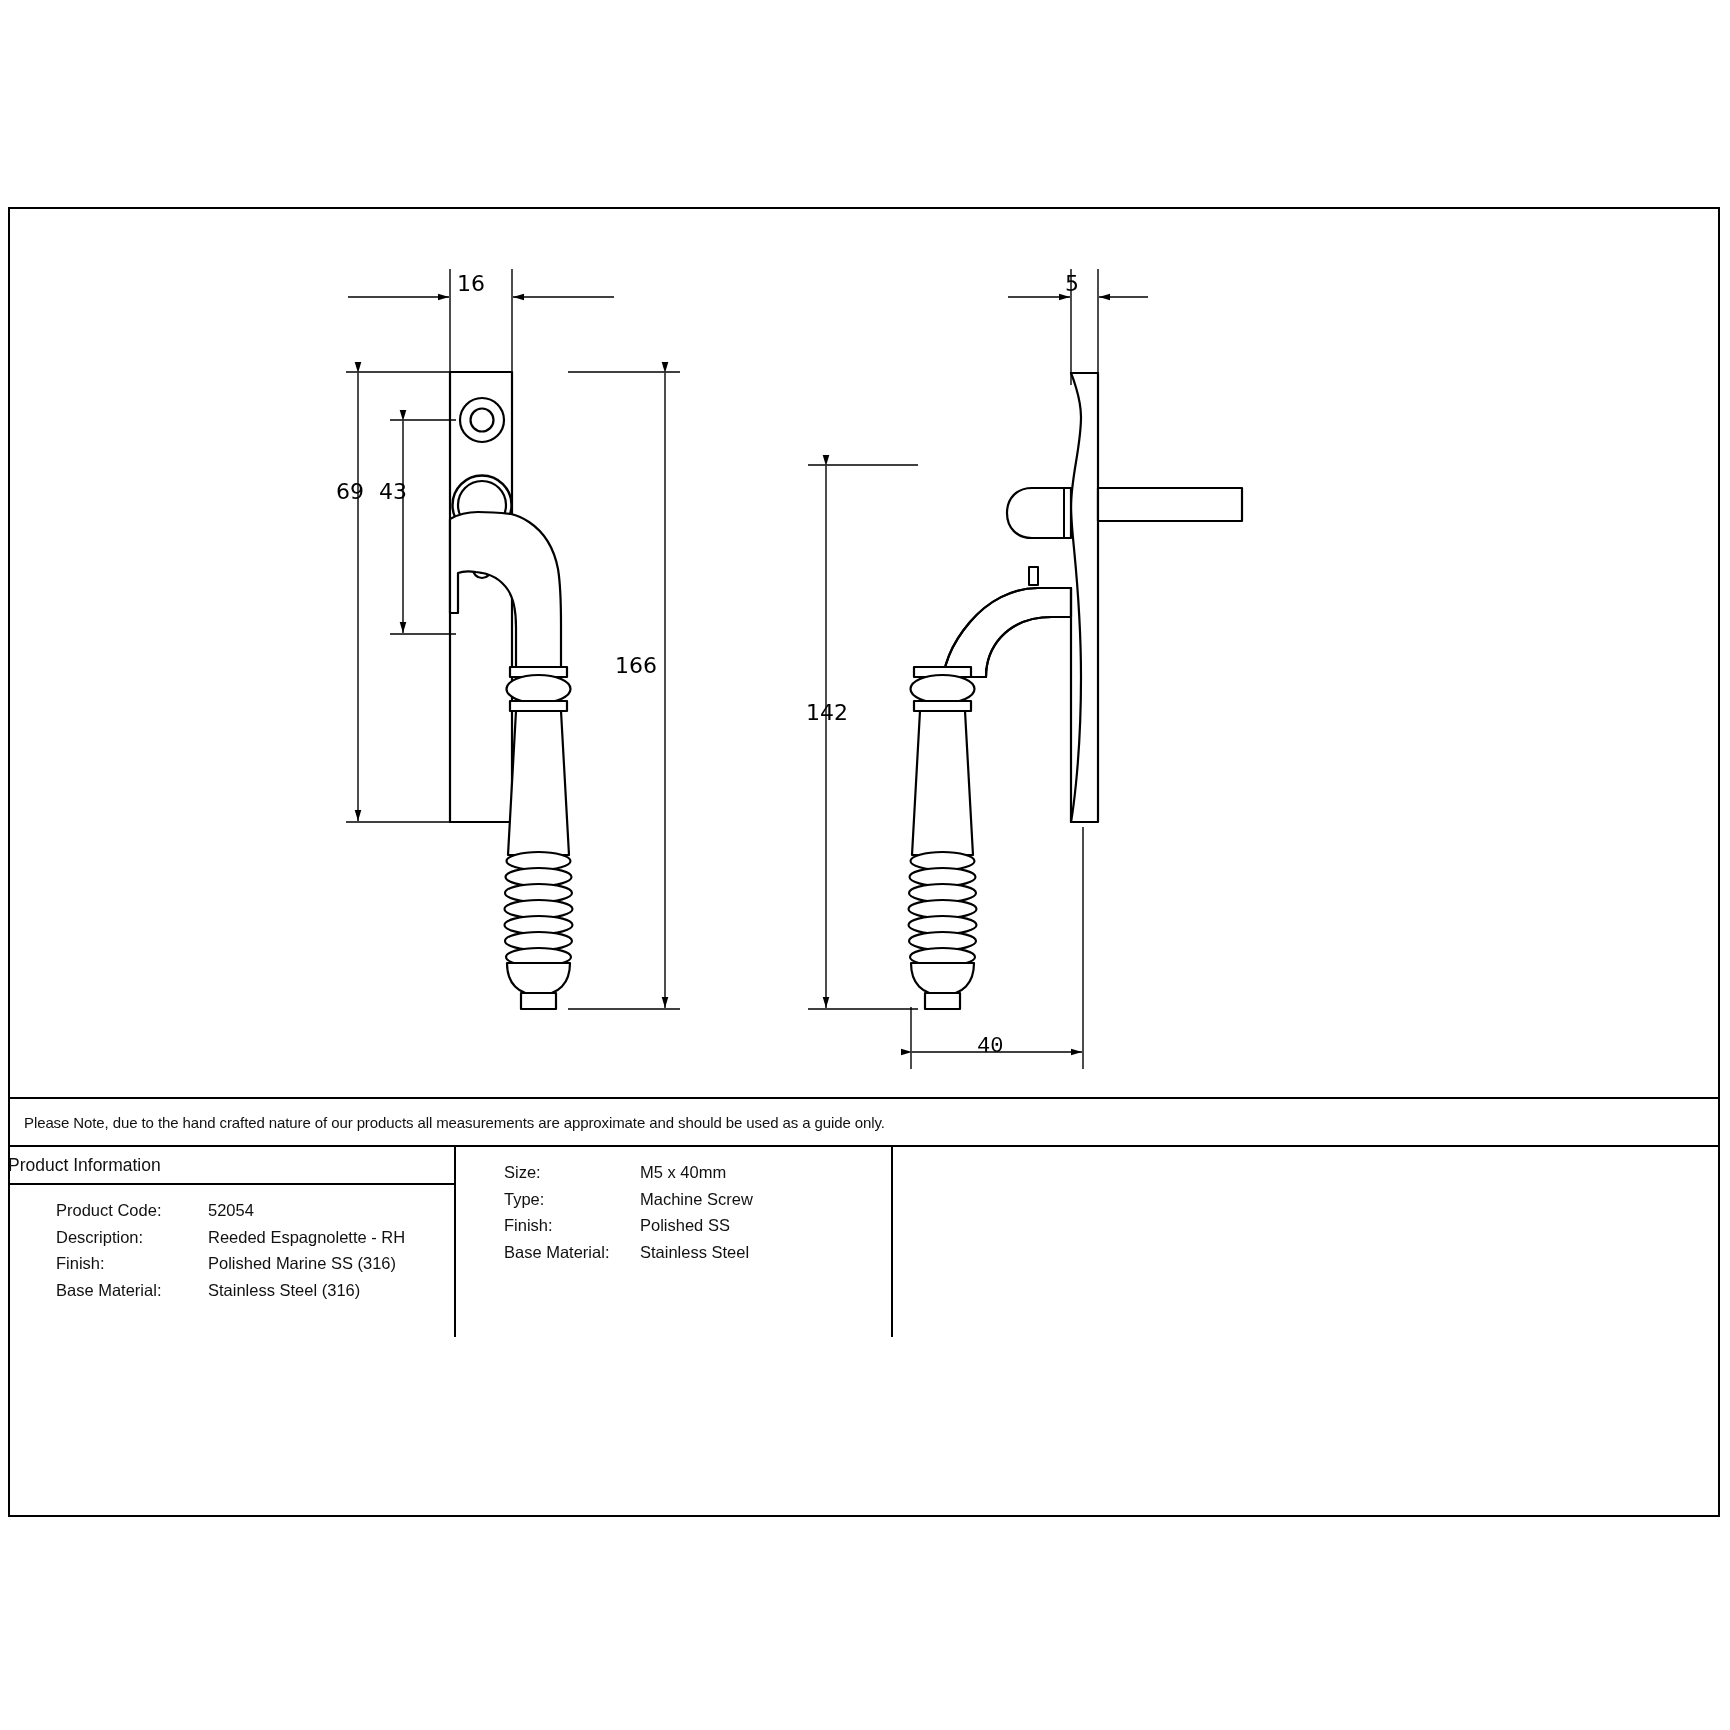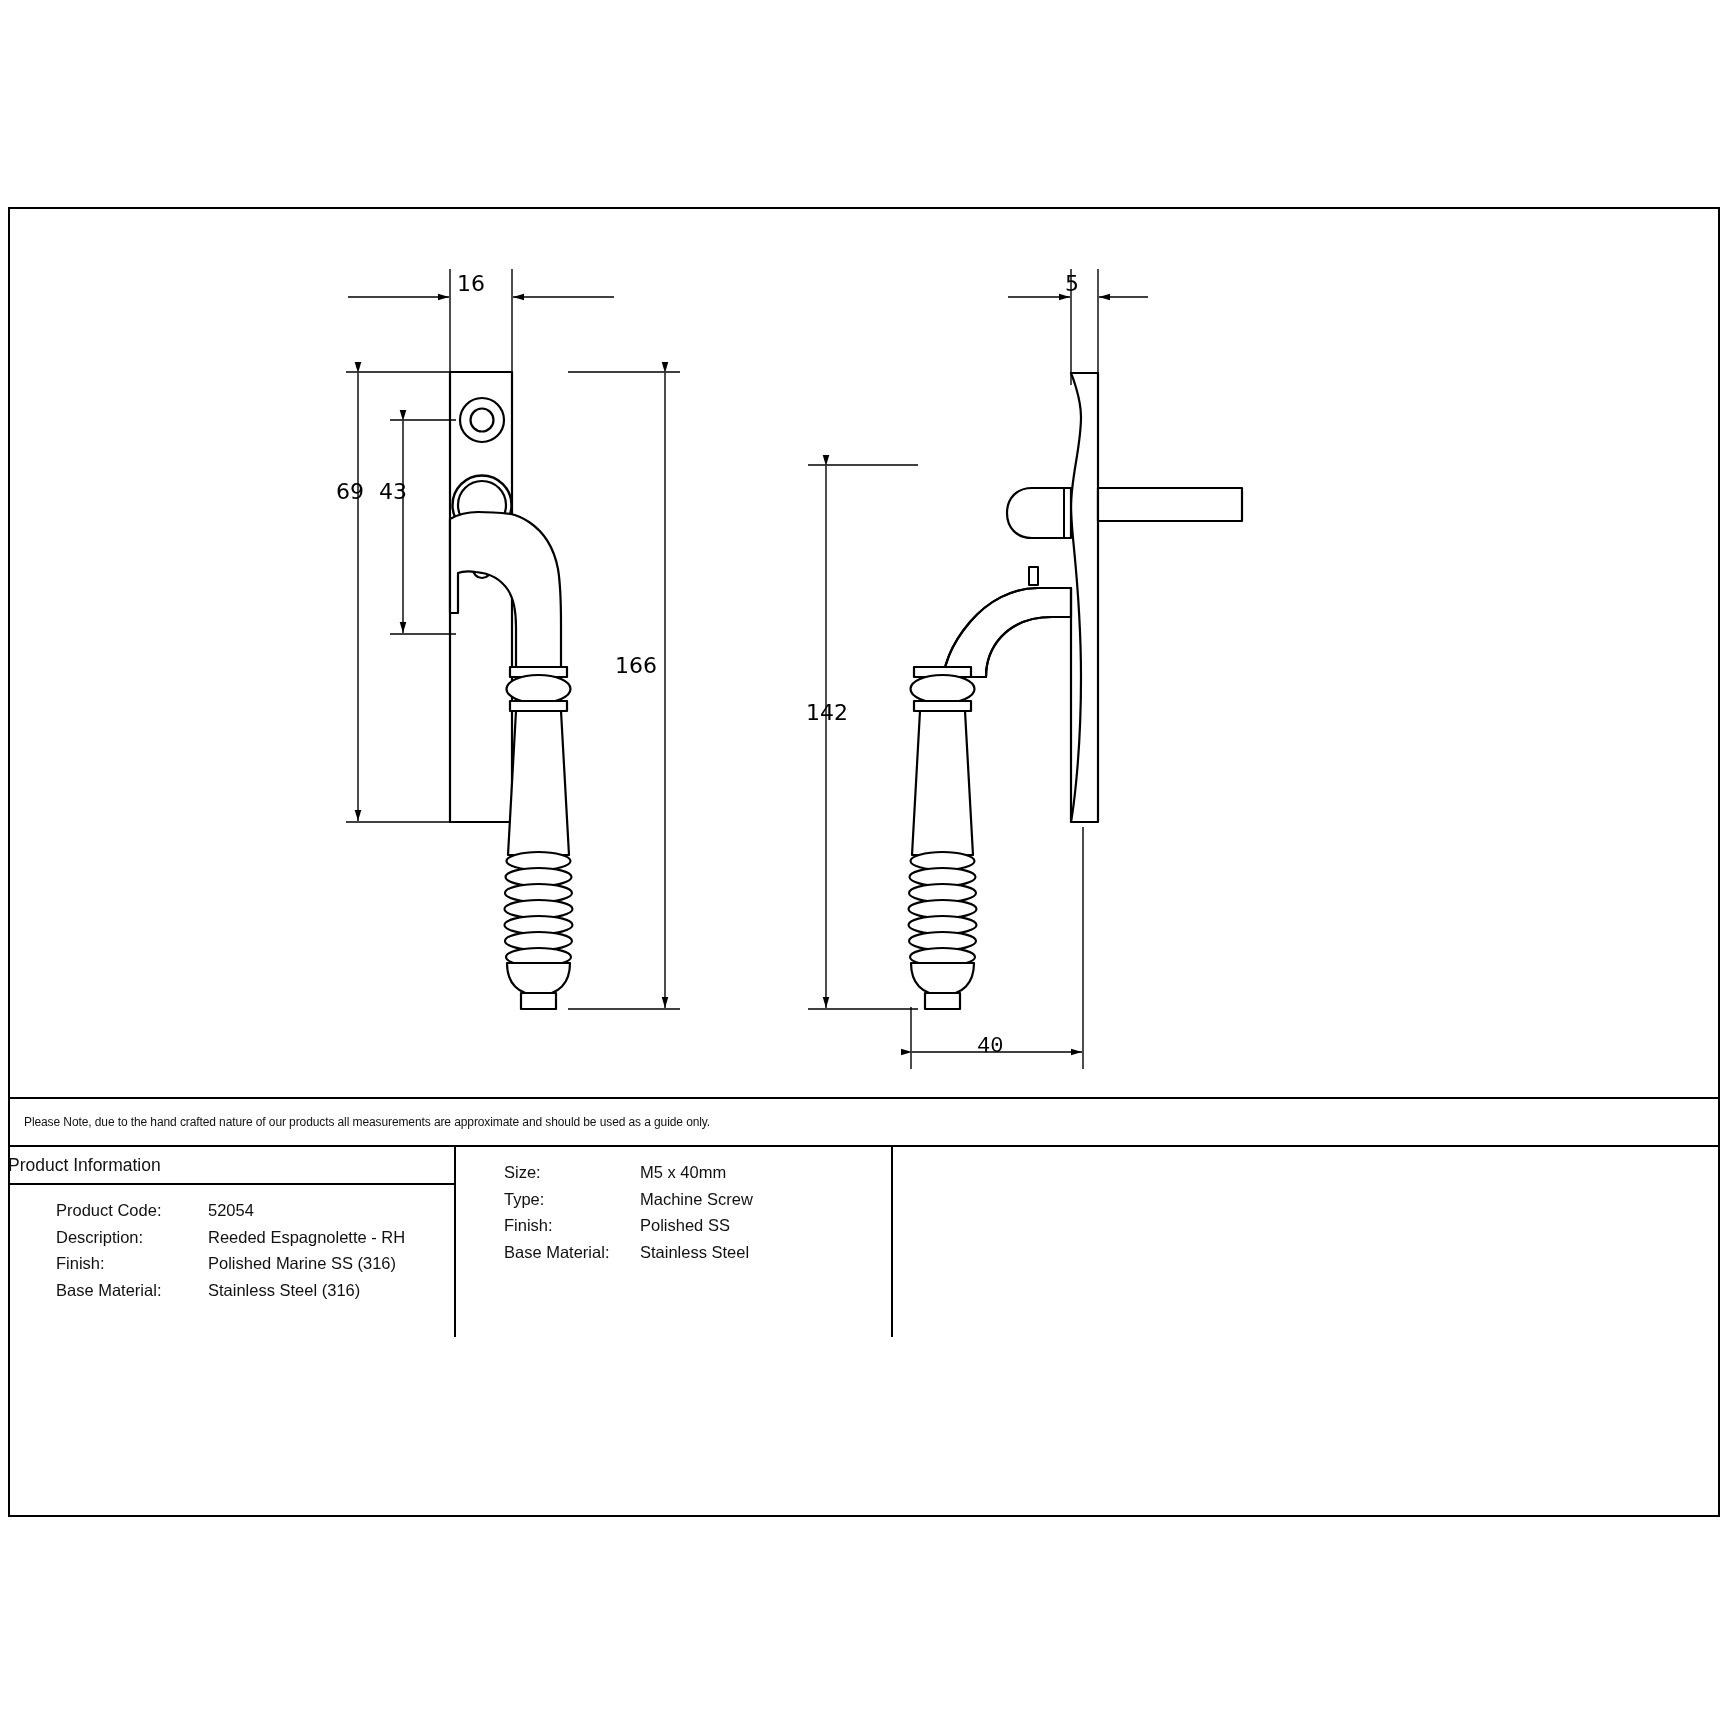--- a/index.html
+++ b/index.html
@@ -45,21 +45,21 @@
     width: 1712px;
     height: 50px;
     border-top: 2px solid #000;
     border-bottom: 2px solid #000;
     box-sizing: border-box;
     display: flex;
     align-items: center;
   }
   .note-text {
     padding-left: 16px;
-    font-size: 12px;
+    font-size: 15px;
     letter-spacing: -0.1px;
     color: #111;
   }
   
   .info-table {
     position: absolute;
     left: 8px;
     top: 1147px;
     width: 1712px;
     height: 190px;

